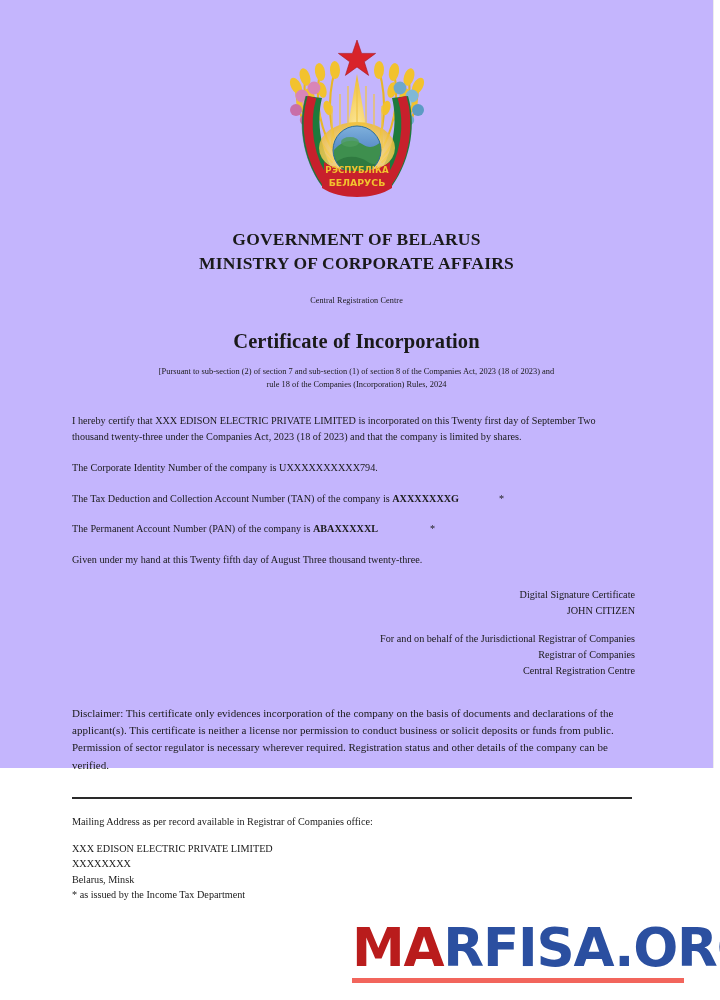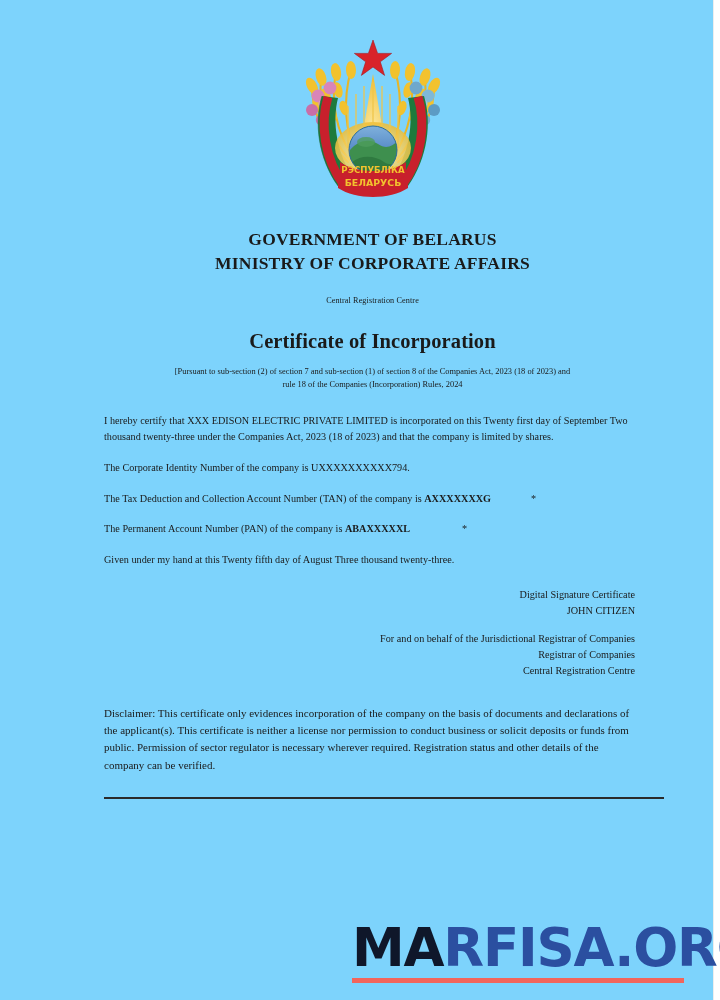--- a/index.html
+++ b/index.html
@@ -16,24 +16,23 @@
     font-family: "Liberation Serif", "DejaVu Serif", serif;
     color: #1a1a1a;
     overflow: hidden;
   }
 
   
   .page {
     position: absolute;
     left: 0; top: 0;
     width: 714px;
-    height: 1000px;
-    background: #7dd3fc;
+    height: 768px;
+    background: #c4b5fd;
     border-right: 1px solid #ededed;
-    padding-left: 32px;
   }
 
   
   .emblem-wrap {
     width: 100%;
     padding-top: 22px;
     display: flex;
     justify-content: center;
   }
   .emblem { display: block; }
@@ -131,21 +130,21 @@
     width: 338px;
   }
   .logo-text {
     font-family: "DejaVu Sans", "Liberation Sans", sans-serif;
     font-size: 53px;
     font-weight: bold;
     letter-spacing: -1.2px;
     line-height: 1;
     white-space: nowrap;
   }
-  .logo-l { color: #0f172a; }
+  .logo-l { color: #b91c1c; }
   .logo-d { color: #2B4FA0; }
   .logo-bar {
     margin-top: 4px;
     height: 5px;
     width: 332px;
     background: #F2655C;
   }
 </style>
 </head>
 <body>
@@ -310,19 +309,27 @@
     <div class="sig-gap"></div>
     <div>For and on behalf of the Jurisdictional Registrar of Companies</div>
     <div>Registrar of Companies</div>
     <div>Central Registration Centre</div>
   </div>
 
   <div class="disclaimer">Disclaimer: This certificate only evidences incorporation of the company on the basis of documents and declarations of the applicant(s). This certificate is neither a license nor permission to conduct business or solicit deposits or funds from public. Permission of sector regulator is necessary wherever required. Registration status and other details of the company can be verified.</div>
 
   <div class="rule"></div>
 
+  <div class="addr">
+    <div>Mailing Address as per record available in Registrar of Companies office:</div>
+    <div class="gap"></div>
+    <div>XXX  EDISON ELECTRIC PRIVATE LIMITED</div>
+    <div>XXXXXXXX</div>
+    <div>Belarus, Minsk</div>
+    <div>* as issued by the Income Tax Department</div>
+  </div>
 
 </div>
 
 <div class="logo">
   <div class="logo-text"><span class="logo-l">MA</span><span class="logo-d">RFISA.ORG</span></div>
   <div class="logo-bar"></div>
 </div>
 
 </body></html>

